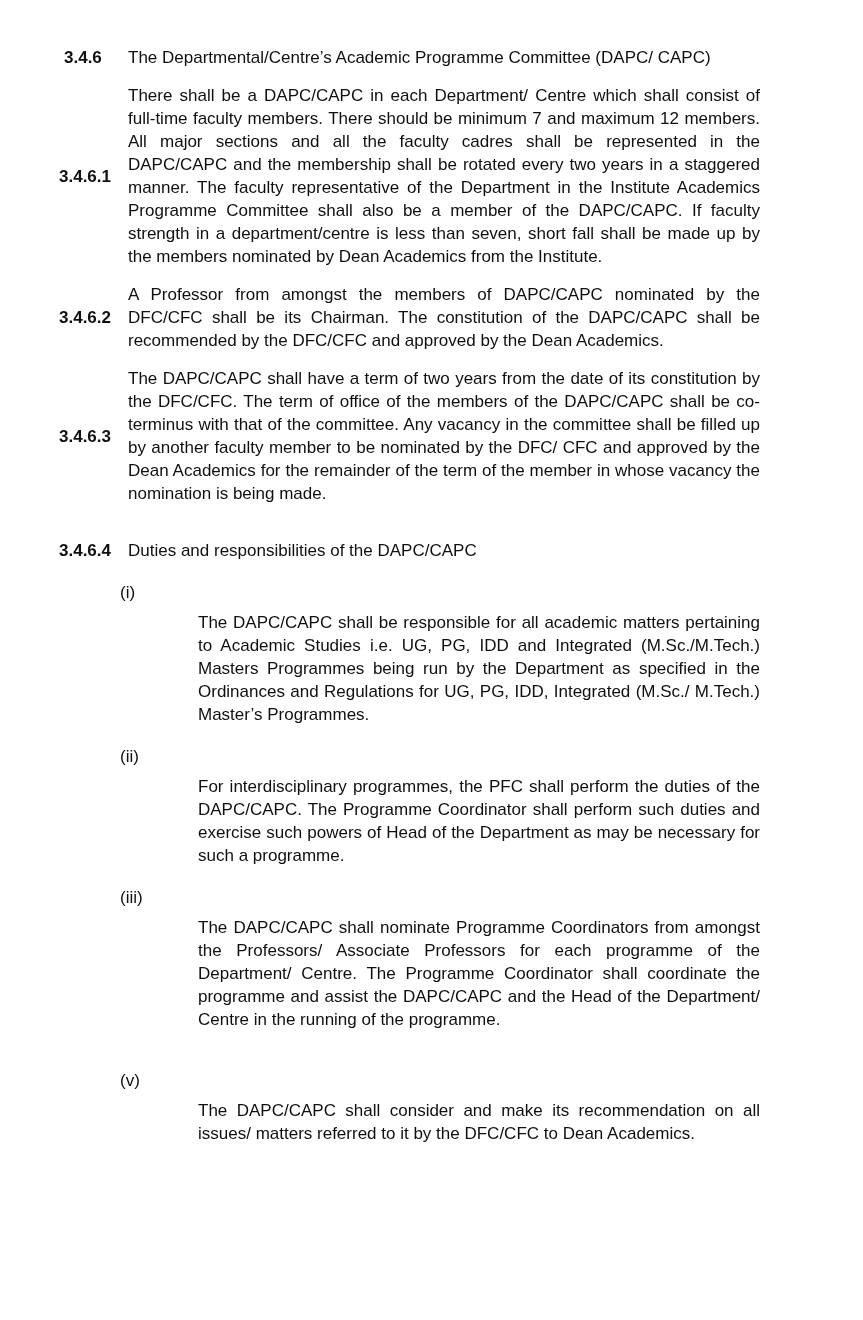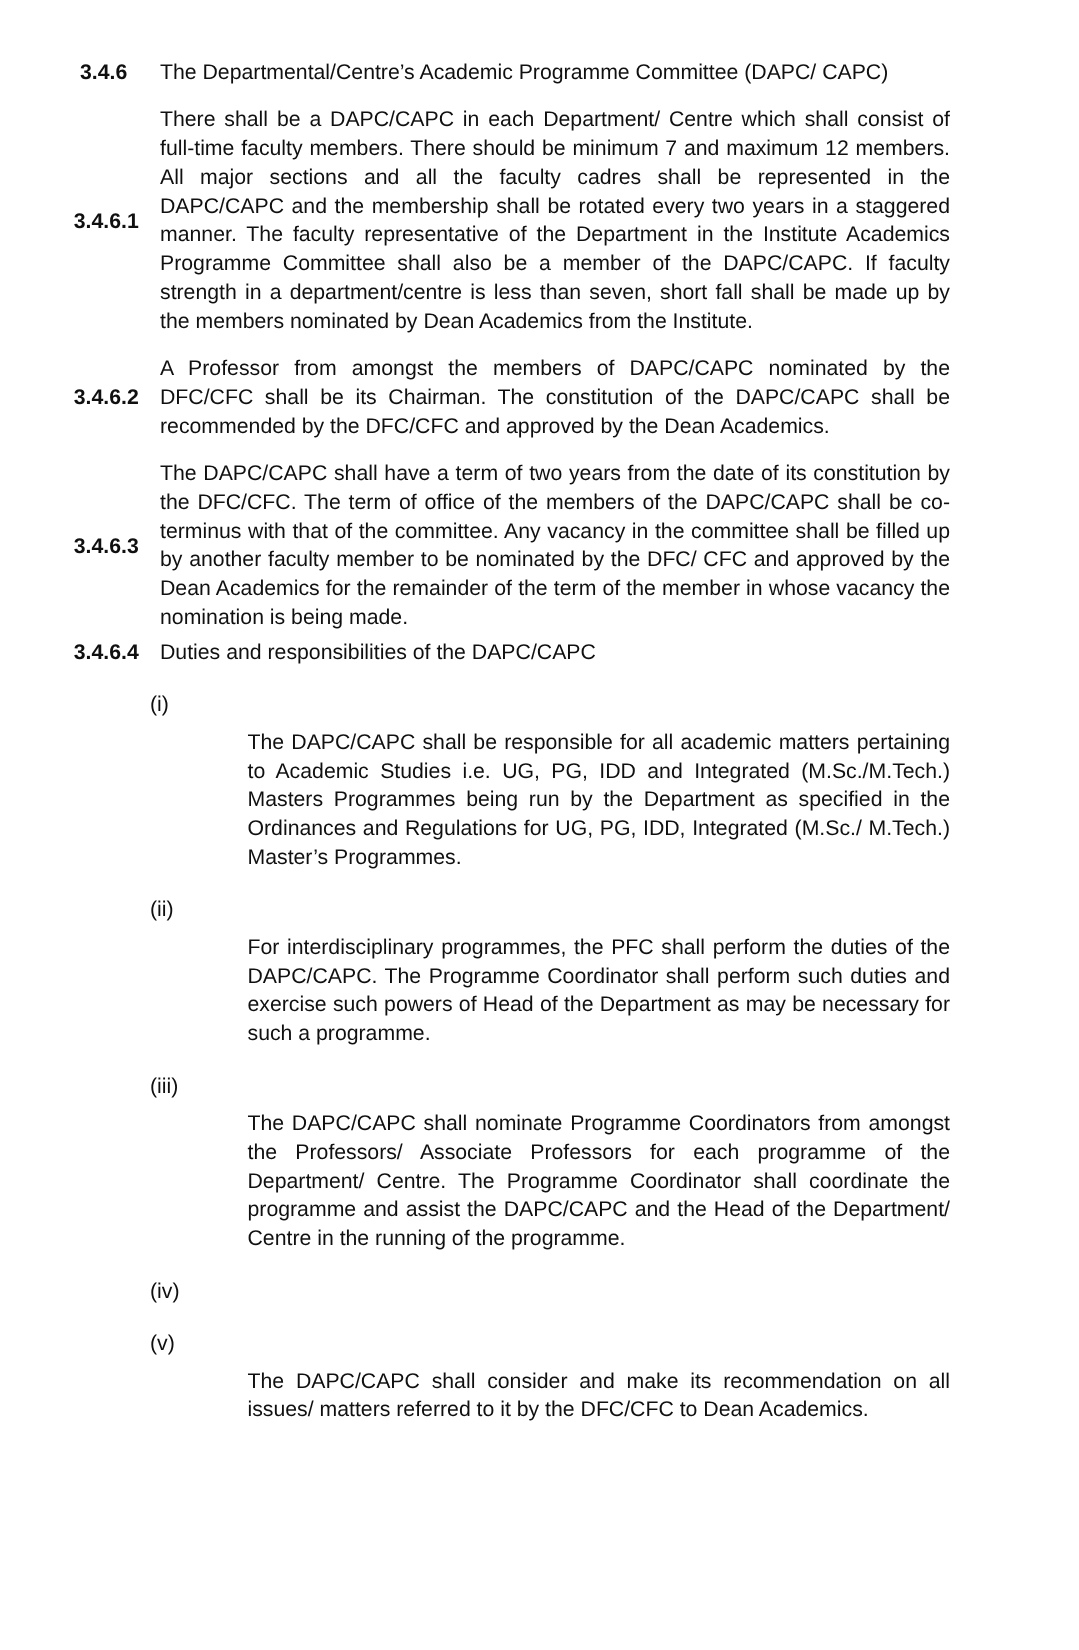--- a/index.html
+++ b/index.html
@@ -22,21 +22,21 @@
   .row { display: flex; align-items: center; }
   .num {
     flex: 0 0 69px;
     font-weight: 700;
     box-sizing: border-box;
   }
   .txt { flex: 1 1 auto; text-align: justify; }
   .section-head .num { padding-left: 5px; }
   .section-head .txt { font-weight: 400; }
   .clause { margin-top: 15px; }
-  .subsection-head { margin-top: 5px; }
+  .subsection-head { margin-top: 34px; }
   .subsection-head .txt { font-weight: 400; text-align: left; }
   .duty-item { display: flex; margin: 19px 0 0 61px; }
   .duty-label { flex: 0 0 78px; }
   .duty-text { flex: 1 1 auto; text-align: justify; margin-top: 30px; }
 </style>
 </head>
 <body>
 
 <div class="page">
 
@@ -76,21 +76,20 @@
       <div class="duty-label">(ii)</div>
       <div class="duty-text">For interdisciplinary programmes, the PFC shall perform the duties of the DAPC/CAPC. The Programme Coordinator shall perform such duties and exercise such powers of Head of the Department as may be necessary for such a programme.</div>
     </div>
 
     <div class="duty-item">
       <div class="duty-label">(iii)</div>
       <div class="duty-text">The DAPC/CAPC shall nominate Programme Coordinators from amongst the Professors/ Associate Professors for each programme of the Department/ Centre. The Programme Coordinator shall coordinate the programme and assist the DAPC/CAPC and the Head of the Department/ Centre in the running of the programme.</div>
     </div>
 
     <div class="duty-item">
-      <div class="duty-label">(iv)</div>
     </div>
 
     <div class="duty-item">
       <div class="duty-label">(v)</div>
       <div class="duty-text">The DAPC/CAPC shall consider and make its recommendation on all issues/ matters referred to it by the DFC/CFC to Dean Academics.</div>
     </div>
 
     <div class="duty-item">
     </div>
 

